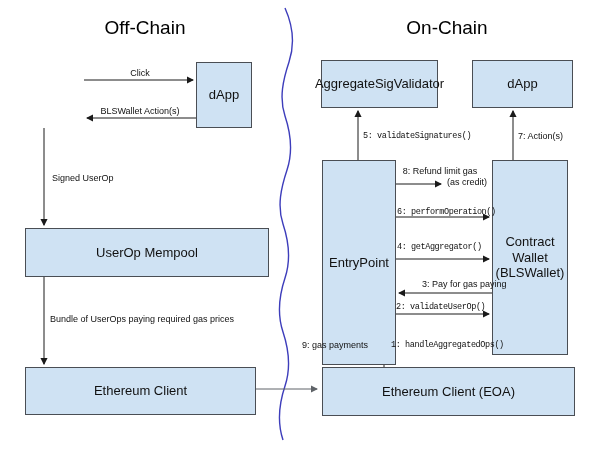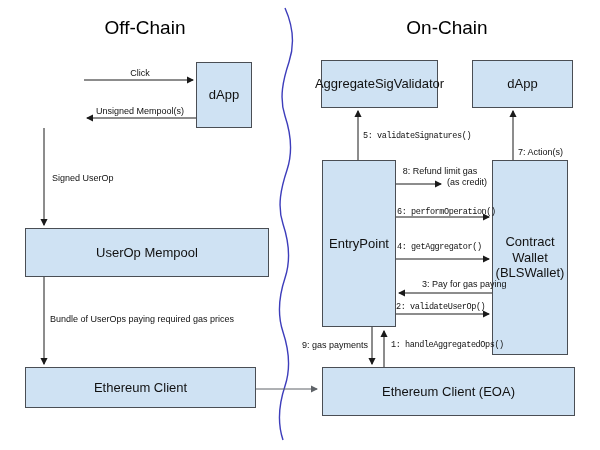--- a/index.html
+++ b/index.html
@@ -59,37 +59,37 @@
     <line x1="396" y1="314" x2="489" y2="314" stroke="#1a1a1a" stroke-width="1" marker-end="url(#arr)"></line>
     <line x1="372" y1="325" x2="372" y2="364" stroke="#1a1a1a" stroke-width="1" marker-end="url(#arr)"></line>
     <line x1="384" y1="367" x2="384" y2="331" stroke="#1a1a1a" stroke-width="1" marker-end="url(#arr)"></line>
   </svg>
 
   <div class="title" style="left:447px;top:17px;">On-Chain</div>
   <div class="title" style="left:145px;top:17px;">Off-Chain</div>
 
   <div class="box" style="left:196px;top:62px;width:56px;height:66px;">dApp</div>
   <div class="box" style="left:25px;top:228px;width:244px;height:49px;">UserOp Mempool</div>
-  <div class="box" style="left:25px;top:367px;width:231px;height:41px;">Ethereum Client</div>
+  <div class="box" style="left:25px;top:367px;width:231px;height:48px;">Ethereum Client</div>
 
   <div class="box" style="left:321px;top:60px;width:117px;height:48px;">AggregateSigValidator</div>
   <div class="box" style="left:472px;top:60px;width:101px;height:48px;">dApp</div>
-  <div class="box" style="left:322px;top:160px;width:74px;height:167px;">EntryPoint</div>
+  <div class="box" style="left:322px;top:160px;width:74px;height:205px;">EntryPoint</div>
   <div class="box multiline" style="left:492px;top:160px;width:76px;height:195px;">Contract
 Wallet
 (BLSWallet)</div>
   <div class="box" style="left:322px;top:367px;width:253px;height:49px;">Ethereum Client (EOA)</div>
 
   <span class="lbl center" style="left:140px;top:69px;">Click</span>
-  <span class="lbl center" style="left:140px;top:107px;">Unsigned Mempool(s)</span>
+  <span class="lbl center" style="left:140px;top:107px;">BLSWallet Action(s)</span>
   <span class="lbl" style="left:52px;top:174px;">Signed UserOp</span>
   <span class="lbl" style="left:50px;top:315px;text-align:center;">Bundle of UserOps paying required gas prices</span>
 
   <span class="lbl mono" style="left:363px;top:132px;">5: validateSignatures()</span>
-  <span class="lbl" style="left:518px;top:148px;">7: Action(s)</span>
+  <span class="lbl" style="left:518px;top:132px;">7: Action(s)</span>
   <span class="lbl center" style="left:440px;top:167px;">8: Refund limit gas</span>
   <span class="lbl" style="left:447px;top:178px;">(as credit)</span>
   <span class="lbl mono" style="left:397px;top:208px;">6: performOperation()</span>
   <span class="lbl mono" style="left:397px;top:243px;">4: getAggregator()</span>
   <span class="lbl" style="left:422px;top:280px;">3: Pay for gas paying</span>
   <span class="lbl mono" style="left:396px;top:303px;">2: validateUserOp()</span>
   <span class="lbl rightalign" style="left:368px;top:341px;">9: gas payments</span>
   <span class="lbl mono" style="left:391px;top:341px;">1: handleAggregatedOps()</span>
 
 </div>

